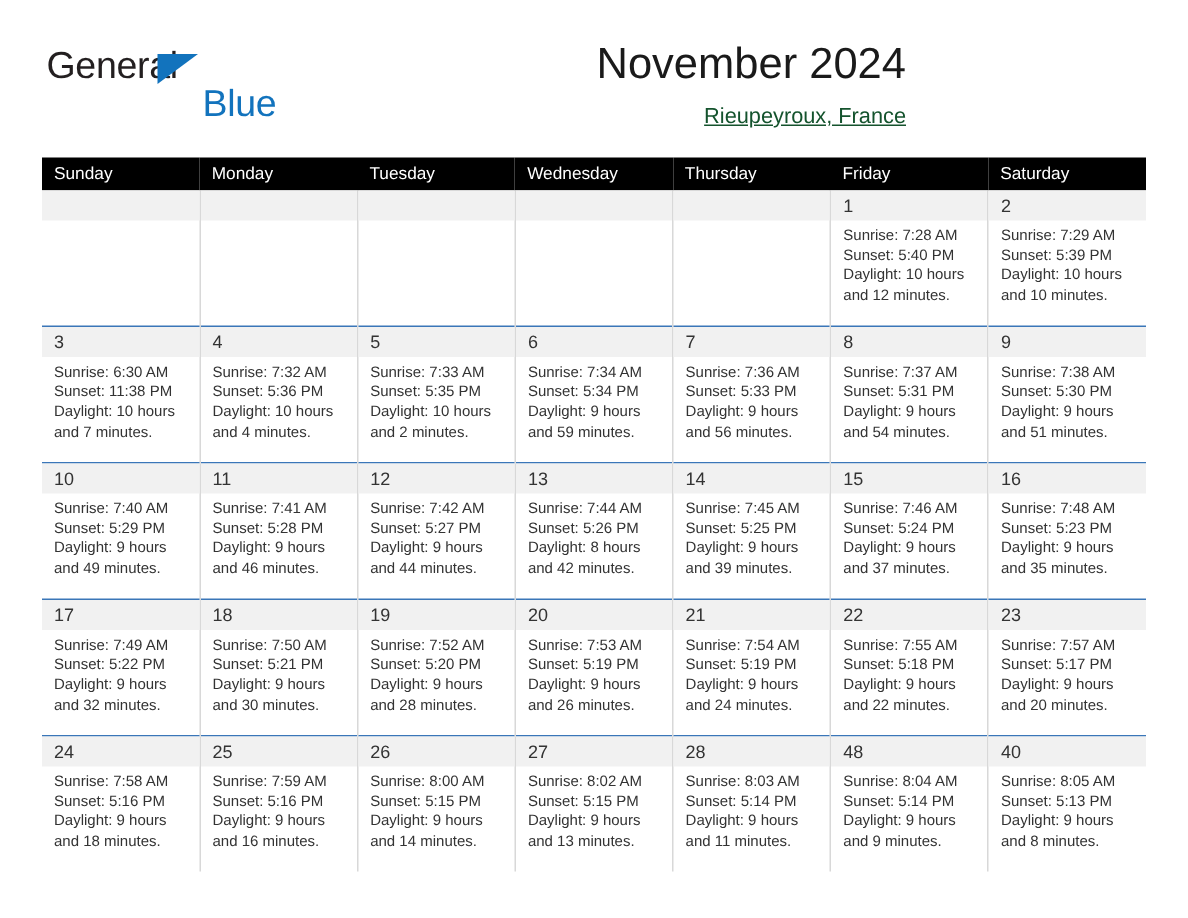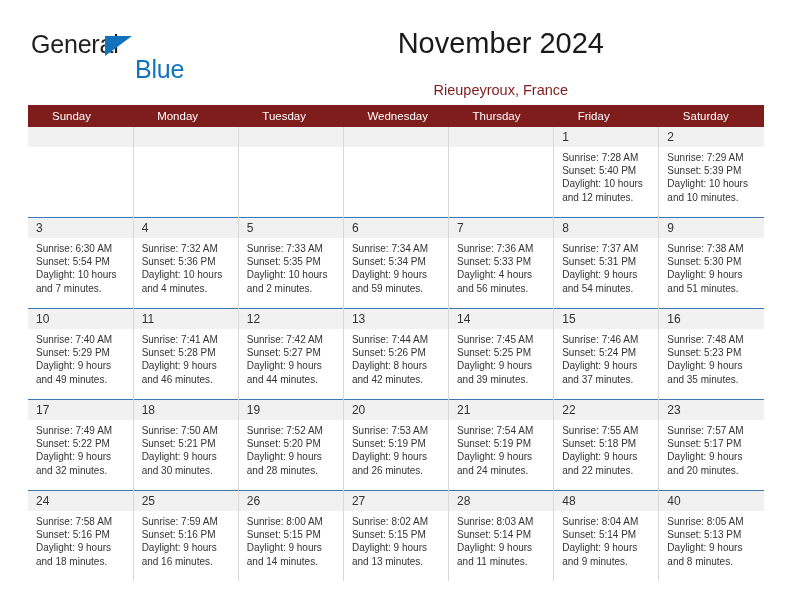--- a/index.html
+++ b/index.html
@@ -61,53 +61,54 @@
     color: #1273bd;
     letter-spacing: -0.2px;
     line-height: 28px;
     margin-left: 44px;
   }
 
   .titles {
     position: absolute;
     right: 0;
     top: 0;
-    text-align: center;
+    text-align: right;
   }
   .month-title {
     font-size: 29px;
     color: #1a1a1a;
     line-height: 34px;
     font-weight: normal;
     white-space: nowrap;
   }
   .location {
     font-size: 14.5px;
-    color: #7f1d1d;
+    color: #14532d;
     line-height: 20px;
-    margin-top: 20px;
+    margin-top: 8px;
     white-space: nowrap;
+    text-decoration: underline;
   }
 
   
   .cal {
     position: absolute;
     left: 28px;
     top: 105px;
     width: 736px;
     border-collapse: collapse;
     table-layout: fixed;
   }
   .cal th {
-    background: #7f1d1d;
+    background: #000000;
     color: #ffffff;
     font-size: 11.5px;
     font-weight: normal;
     text-align: left;
-    padding: 5px 0 5px 24px;
+    padding: 5px 0 5px 8px;
     height: 12px;
     border: none;
   }
   .cal td {
     vertical-align: top;
     padding: 0;
     height: 90px;
     border-right: 1px solid #d8d8d8;
     border-top: 1px solid #3a76b8;
     background: #ffffff;
@@ -217,21 +218,21 @@
               </div>
             </div>
           </td>
         </tr>
         <tr class="week">
           <td>
             <div class="cell-inner">
               <div class="daynum">3</div>
               <div class="info">
                 <div>Sunrise: 6:30 AM</div>
-                <div>Sunset: 5:54 PM</div>
+                <div>Sunset: 11:38 PM</div>
                 <div class="wrap2">Daylight: 10 hours and 7 minutes.</div>
               </div>
             </div>
           </td>
           <td>
             <div class="cell-inner">
               <div class="daynum">4</div>
               <div class="info">
                 <div>Sunrise: 7:32 AM</div>
                 <div>Sunset: 5:36 PM</div>
@@ -258,21 +259,21 @@
                 <div class="wrap2">Daylight: 9 hours and 59 minutes.</div>
               </div>
             </div>
           </td>
           <td>
             <div class="cell-inner">
               <div class="daynum">7</div>
               <div class="info">
                 <div>Sunrise: 7:36 AM</div>
                 <div>Sunset: 5:33 PM</div>
-                <div class="wrap2">Daylight: 4 hours and 56 minutes.</div>
+                <div class="wrap2">Daylight: 9 hours and 56 minutes.</div>
               </div>
             </div>
           </td>
           <td>
             <div class="cell-inner">
               <div class="daynum">8</div>
               <div class="info">
                 <div>Sunrise: 7:37 AM</div>
                 <div>Sunset: 5:31 PM</div>
                 <div class="wrap2">Daylight: 9 hours and 54 minutes.</div>

